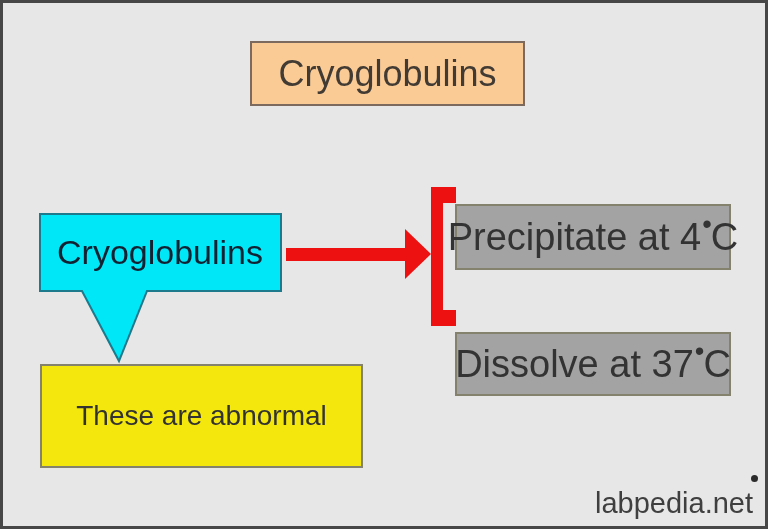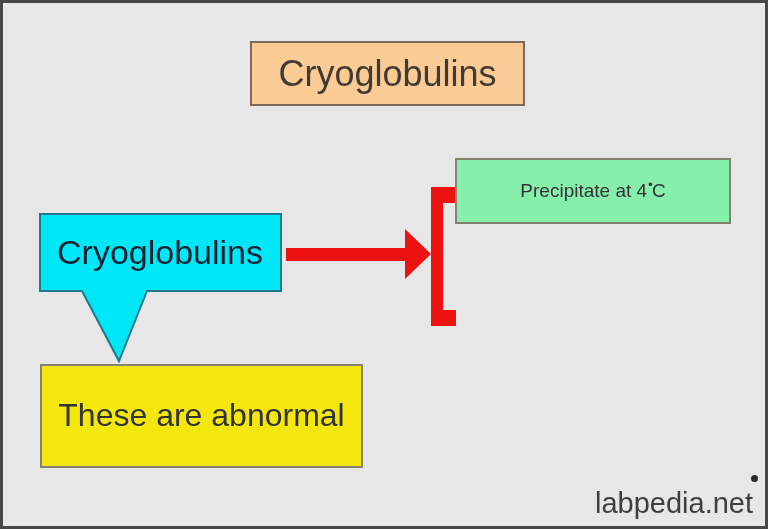--- a/index.html
+++ b/index.html
@@ -25,38 +25,39 @@
     border: 2px solid #7b6a5d;
     font-size: 36px; color: #413b34;
   }
   .callout-svg { position: absolute; left: 35px; top: 209px; }
   .callout-label {
     position: absolute; left: 37px; top: 211px; width: 240px; height: 76px;
     display: flex; align-items: center; justify-content: center;
     font-size: 34px; color: #112233;
   }
   .branch-box {
-    background: #86efac;
+    background: #a3a3a3;
     border: 2px solid #84826c;
-    font-size: 19px;
+    font-size: 38px;
     white-space: nowrap;
+    margin-top: 46px;
   }
   .branch-1 { left: 452px; top: 155px; width: 276px; height: 66px; }
   .branch-2 { left: 452px; top: 283px; width: 276px; height: 64px; }
   .deg {
     font-size: 0.72em;
     vertical-align: 0.62em;
     line-height: 0;
     margin: 0 -1px 0 1px;
   }
   .note-box {
     left: 37px; top: 361px; width: 323px; height: 104px;
     background: #f3e70d;
     border: 2px solid #84826c;
-    font-size: 32px; line-height: 1.22;
+    font-size: 28px; line-height: 1.22;
     flex-direction: column;
   }
   .red { position: absolute; background: #ee1111; }
   .arrow-shaft { left: 283px; top: 245px; width: 120px; height: 13px; }
   .arrow-head {
     position: absolute; left: 402px; top: 226px;
     width: 0; height: 0;
     border-top: 25px solid transparent;
     border-bottom: 25px solid transparent;
     border-left: 26px solid #ee1111;
@@ -92,20 +93,23 @@
   <div class="red arrow-shaft"></div>
   <div class="arrow-head"></div>
 
   <div class="red bracket-bar"></div>
   <div class="red stub-top"></div>
   <div class="red stub-bottom"></div>
 
   <div class="box branch-box branch-1">
     <span><span>Precipitate at 4</span><span class="deg">•</span><span>C</span></span>
   </div>
+  <div class="box branch-box branch-2">
+    <span><span>Dissolve at 37</span><span class="deg">•</span><span>C</span></span>
+  </div>
 
   <div class="box note-box">
     <div>These are abnormal</div>
   </div>
 
   <div class="small-dot"></div>
   <div class="watermark">labpedia.net</div>
 
 </div>
 

